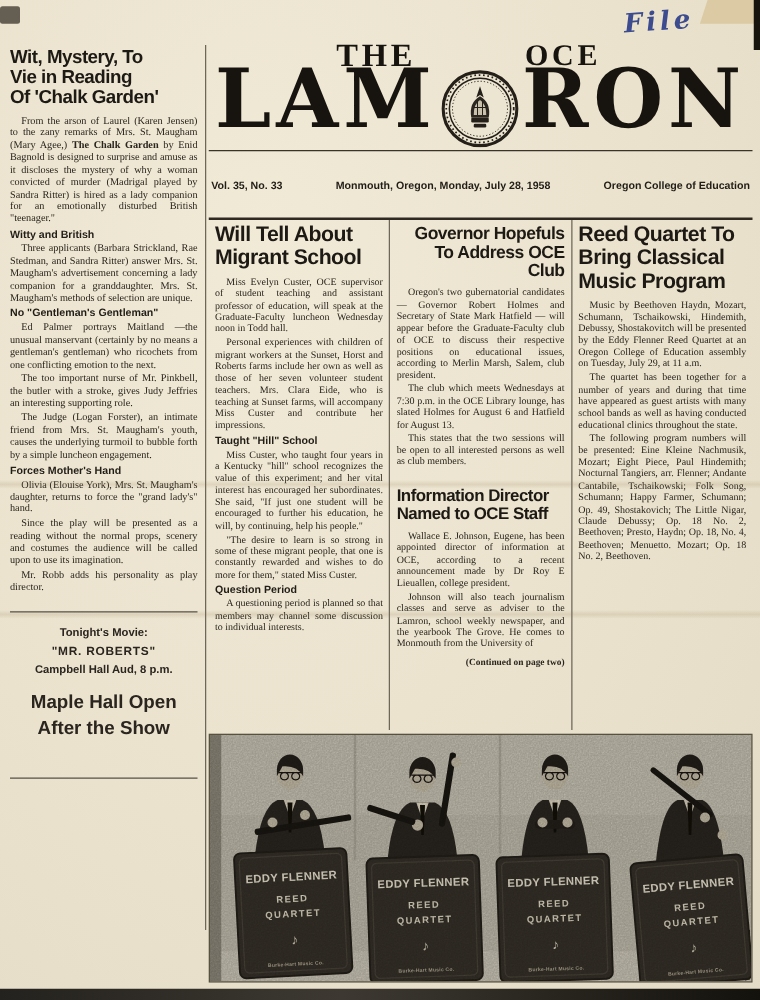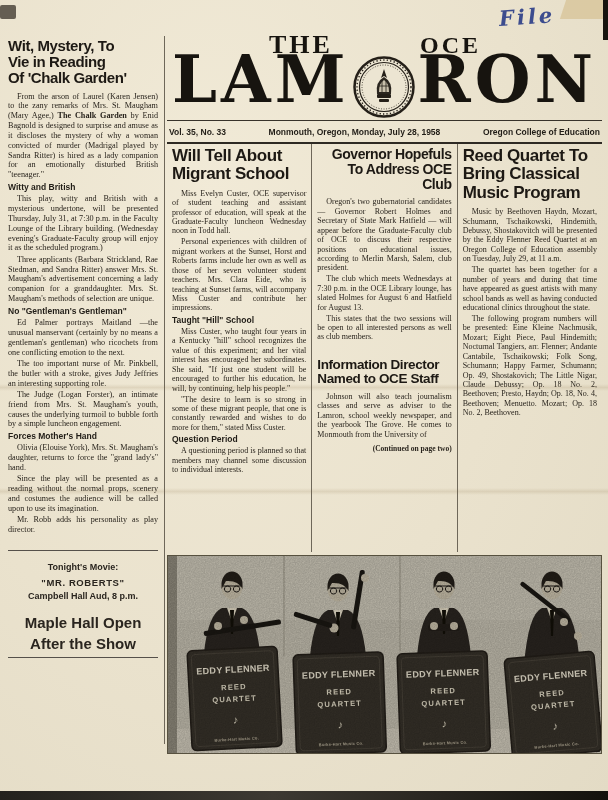--- a/index.html
+++ b/index.html
@@ -22,40 +22,40 @@
   
   .main{position:absolute;left:167px;top:30px;width:435px;}
   .masthead{position:relative;height:90px;}
   .mast-the{position:absolute;left:102px;top:0;font:700 26px "Liberation Serif", serif;letter-spacing:3px;color:#17140f;}
   .mast-oce{position:absolute;left:253px;top:2px;font:700 24px "Liberation Serif", serif;letter-spacing:3px;color:#17140f;}
   .mast-row{position:absolute;left:0;right:0;top:12px;display:flex;justify-content:center;align-items:center;gap:3px;}
   .mast-big{font:700 64px/1 "DejaVu Serif", serif;letter-spacing:4px;color:#17140f;transform:scaleY(1.02);}
   .seal{width:62px;height:62px;margin-top:14px;flex:0 0 auto;}
   .dateline{display:flex;justify-content:space-between;align-items:center;height:21px;
     border-top:1.5px solid #38332b;border-bottom:2.5px solid #2e2a23;
-    font:700 8.5px "Liberation Sans", sans-serif;color:#211d17;padding:0 2px;}
+    font:700 8.5px "Liberation Sans", sans-serif;color:#211d17;padding:16px 2px;}
   .columns{display:flex;height:408px;overflow:hidden;}
   .colx{flex:1 1 0;padding:3px 5px 0 5px;overflow:hidden;}
   .colx + .colx{border-left:1px solid #6e6759;}
   
   .headline{font-family:"Liberation Sans", sans-serif;font-weight:700;color:#1d1914;
     letter-spacing:-0.4px;line-height:1.08;margin:0 0 5px 0;white-space:pre-line;}
   .hl-a{font-size:15px;margin-top:2px;}
   .hl-b{font-size:17px;}
   .hl-c{font-size:14px;text-align:right;}
   .hl-d{font-size:13.5px;}
   .hl-e{font-size:17px;}
   .subhead{font:700 8.5px/1.3 "Liberation Sans", sans-serif;color:#211d17;margin:2px 0 1px;}
   p.body{font-size:8px;line-height:1.18;text-align:justify;text-indent:9px;margin:0 0 1.5px;}
   .col1 p.body{font-size:8.2px;line-height:1.2;}
   .continued{font:700 7.5px "Liberation Serif", serif;text-align:right;margin-top:5px;}
   .art2{margin-top:16px;}
   
   .movie-box{border-top:1.5px solid #55504a;border-bottom:1.5px solid #55504a;margin-top:15px;
-    padding:11px 2px 3px;text-align:center;font-family:"Liberation Sans", sans-serif;
+    padding:11px 2px 29px;text-align:center;font-family:"Liberation Sans", sans-serif;
     font-weight:700;color:#2a251f;}
   .mv1{font-size:9px;margin-bottom:5px;}
   .mv2{font-size:9.5px;letter-spacing:.6px;margin-bottom:3px;}
   .mv3{font-size:9px;margin-bottom:11px;}
   .mv4,.mv5{font-size:15px;line-height:1.4;}
   
   .photo{margin:3px 0 0 0;height:197px;border:1px solid #57513f;background:#c3beaf;overflow:hidden;}
   .photo svg{display:block;}
   .photo text{font-family:"Liberation Sans", sans-serif;font-weight:700;text-anchor:middle;}
   .st1{font-size:9px;fill:#ece5d2;letter-spacing:.3px;}
@@ -72,21 +72,20 @@
   <div class="patch-tr"></div>
   <div class="sliver-tr"></div>
   <div class="file-note">File</div>
 
   <aside class="col1">
     <h1 class="headline hl-a">Wit, Mystery, To
 Vie in Reading
 Of 'Chalk Garden'</h1>
     <p class="body"><span>From the arson of Laurel (Karen Jensen) to the zany remarks of Mrs. St. Maugham (Mary Agee,) </span><b>The Chalk Garden</b><span> by Enid Bagnold is designed to surprise and amuse as it discloses the mystery of why a woman convicted of murder (Madrigal played by Sandra Ritter) is hired as a lady companion for an emotionally disturbed British "teenager."</span></p>
     <h3 class="subhead">Witty and British</h3>
-    <p class="body">This play, witty and British with a mysterious undertone, will be presented Thursday, July 31, at 7:30 p.m. in the Faculty Lounge of the Library building. (Wednesday evening's Graduate-Faculty group will enjoy it as the scheduled program.)</p>
     <p class="body">Three applicants (Barbara Strickland, Rae Stedman, and Sandra Ritter) answer Mrs. St. Maugham's advertisement concerning a lady companion for a granddaughter. Mrs. St. Maugham's methods of selection are unique.</p>
     <h3 class="subhead">No "Gentleman's Gentleman"</h3>
     <p class="body">Ed Palmer portrays Maitland —the unusual manservant (certainly by no means a gentleman's gentleman) who ricochets from one conflicting emotion to the next.</p>
     <p class="body">The too important nurse of Mr. Pinkbell, the butler with a stroke, gives Judy Jeffries an interesting supporting role.</p>
     <p class="body">The Judge (Logan Forster), an intimate friend from Mrs. St. Maugham's youth, causes the underlying turmoil to bubble forth by a simple luncheon engagement.</p>
     <h3 class="subhead">Forces Mother's Hand</h3>
     <p class="body">Olivia (Elouise York), Mrs. St. Maugham's daughter, returns to force the "grand lady's" hand.</p>
     <p class="body">Since the play will be presented as a reading without the normal props, scenery and costumes the audience will be called upon to use its imagination.</p>
     <p class="body">Mr. Robb adds his personality as play director.</p>
     <div class="movie-box">
@@ -145,20 +144,21 @@
         <div>
           <h2 class="headline hl-c">Governor Hopefuls
 To Address OCE Club</h2>
           <p class="body">Oregon's two gubernatorial candidates — Governor Robert Holmes and Secretary of State Mark Hatfield — will appear before the Graduate-Faculty club of OCE to discuss their respective positions on educational issues, according to Merlin Marsh, Salem, club president.</p>
           <p class="body">The club which meets Wednesdays at 7:30 p.m. in the OCE Library lounge, has slated Holmes for August 6 and Hatfield for August 13.</p>
           <p class="body">This states that the two sessions will be open to all interested persons as well as club members.</p>
         </div>
         <div class="art2">
           <h2 class="headline hl-d">Information Director
 Named to OCE Staff</h2>
+          <p class="body">Wallace E. Johnson, Eugene, has been appointed director of information at OCE, according to a recent announcement made by Dr Roy E Lieuallen, college president.</p>
           <p class="body">Johnson will also teach journalism classes and serve as adviser to the Lamron, school weekly newspaper, and the yearbook The Grove. He comes to Monmouth from the University of</p>
           <div class="continued">(Continued on page two)</div>
         </div>
       </section>
 
       <section class="colx">
         <h2 class="headline hl-e">Reed Quartet To
 Bring Classical
 Music Program</h2>
         <p class="body">Music by Beethoven Haydn, Mozart, Schumann, Tschaikowski, Hindemith, Debussy, Shostakovitch will be presented by the Eddy Flenner Reed Quartet at an Oregon College of Education assembly on Tuesday, July 29, at 11 a.m.</p>

